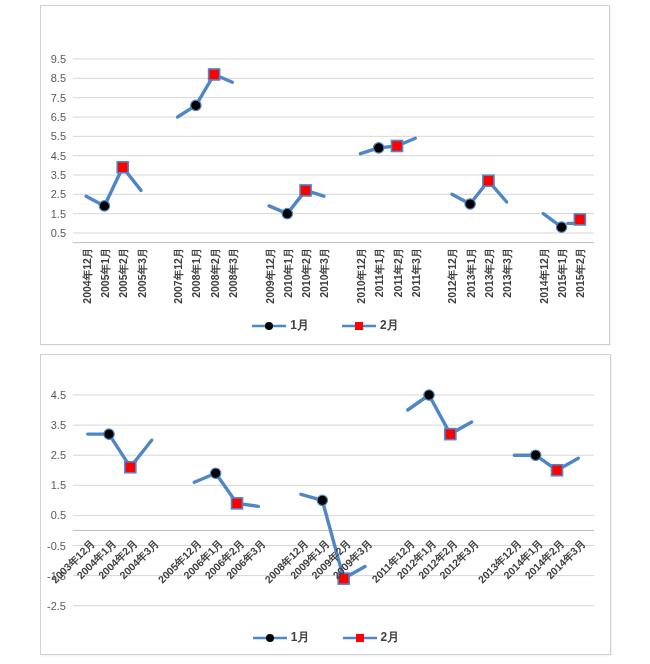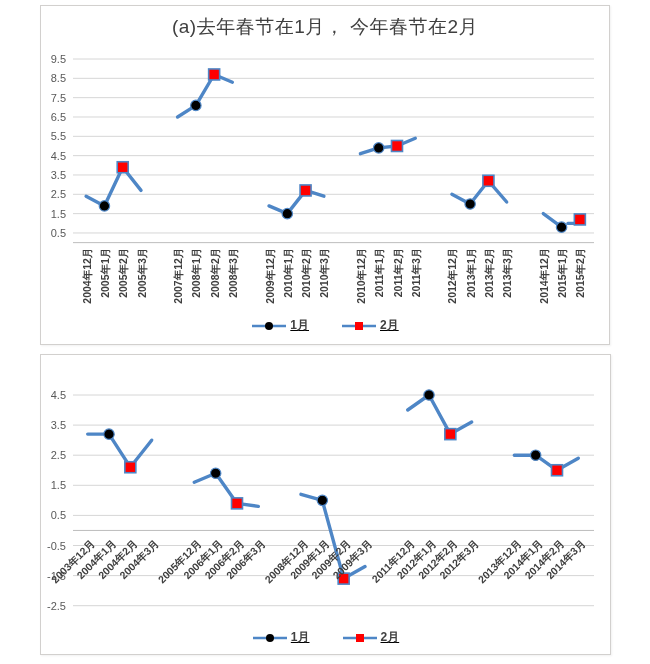--- a/index.html
+++ b/index.html
@@ -15,21 +15,21 @@
   #panel-b{left:40px;top:354px;width:569px;height:299px;}
   .chart-title{
     position:absolute;left:0;width:100%;text-align:center;margin:0;
     font-size:19px;font-weight:400;color:#3f3f3f;letter-spacing:0.5px;
   }
   #panel-a .chart-title{top:8px;}
   #panel-b .chart-title{top:12px;}
   svg.plot{position:absolute;left:0;top:0;overflow:visible;}
   .legend{
     position:absolute;left:0;right:0;display:flex;justify-content:center;
-    align-items:center;gap:32px;text-decoration:underline;
+    align-items:center;gap:32px;
   }
   #panel-a .legend{bottom:10px;}
   #panel-b .legend{bottom:8px;}
   .legend-item{display:flex;align-items:center;gap:3px;}
   .legend-label{font-size:12px;font-weight:700;color:#404040;}
   .ytick{font-size:11px;fill:#595959;font-weight:400;}
   .xtick{font-size:10.5px;font-weight:700;fill:#3f3f3f;}
 </style>
 </head>
 <body>
@@ -93,21 +93,20 @@
       <text transform="translate(356.5,241.635) rotate(-90)" text-anchor="end" dominant-baseline="central" class="xtick">2011年2月</text>
       <text transform="translate(374.7857142857143,241.635) rotate(-90)" text-anchor="end" dominant-baseline="central" class="xtick">2011年3月</text>
       <text transform="translate(411.35714285714283,241.635) rotate(-90)" text-anchor="end" dominant-baseline="central" class="xtick">2012年12月</text>
       <text transform="translate(429.6428571428571,241.635) rotate(-90)" text-anchor="end" dominant-baseline="central" class="xtick">2013年1月</text>
       <text transform="translate(447.9285714285714,241.635) rotate(-90)" text-anchor="end" dominant-baseline="central" class="xtick">2013年2月</text>
       <text transform="translate(466.21428571428567,241.635) rotate(-90)" text-anchor="end" dominant-baseline="central" class="xtick">2013年3月</text>
       <text transform="translate(502.7857142857143,241.635) rotate(-90)" text-anchor="end" dominant-baseline="central" class="xtick">2014年12月</text>
       <text transform="translate(521.0714285714286,241.635) rotate(-90)" text-anchor="end" dominant-baseline="central" class="xtick">2015年1月</text>
       <text transform="translate(539.3571428571429,241.635) rotate(-90)" text-anchor="end" dominant-baseline="central" class="xtick">2015年2月</text>
     </svg>
-  <h2 class="chart-title">(a)去年春节在1月， 今年春节在2月</h2>
   <div class="legend" id="legend-a">
       <div class="legend-item">
         <svg width="36" height="12">
           <line x1="1" y1="6" x2="35" y2="6" stroke="#4E86C6" stroke-width="2.6"></line>
           <circle cx="18" cy="6" r="4" fill="#000000"></circle>
         </svg>
         <span class="legend-label">1月</span>
       </div>
       <div class="legend-item">
         <svg width="36" height="12">

